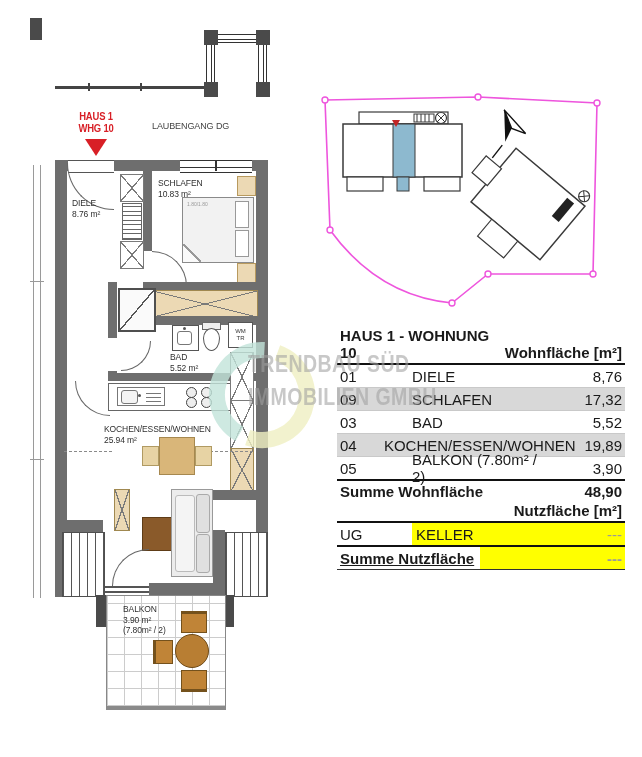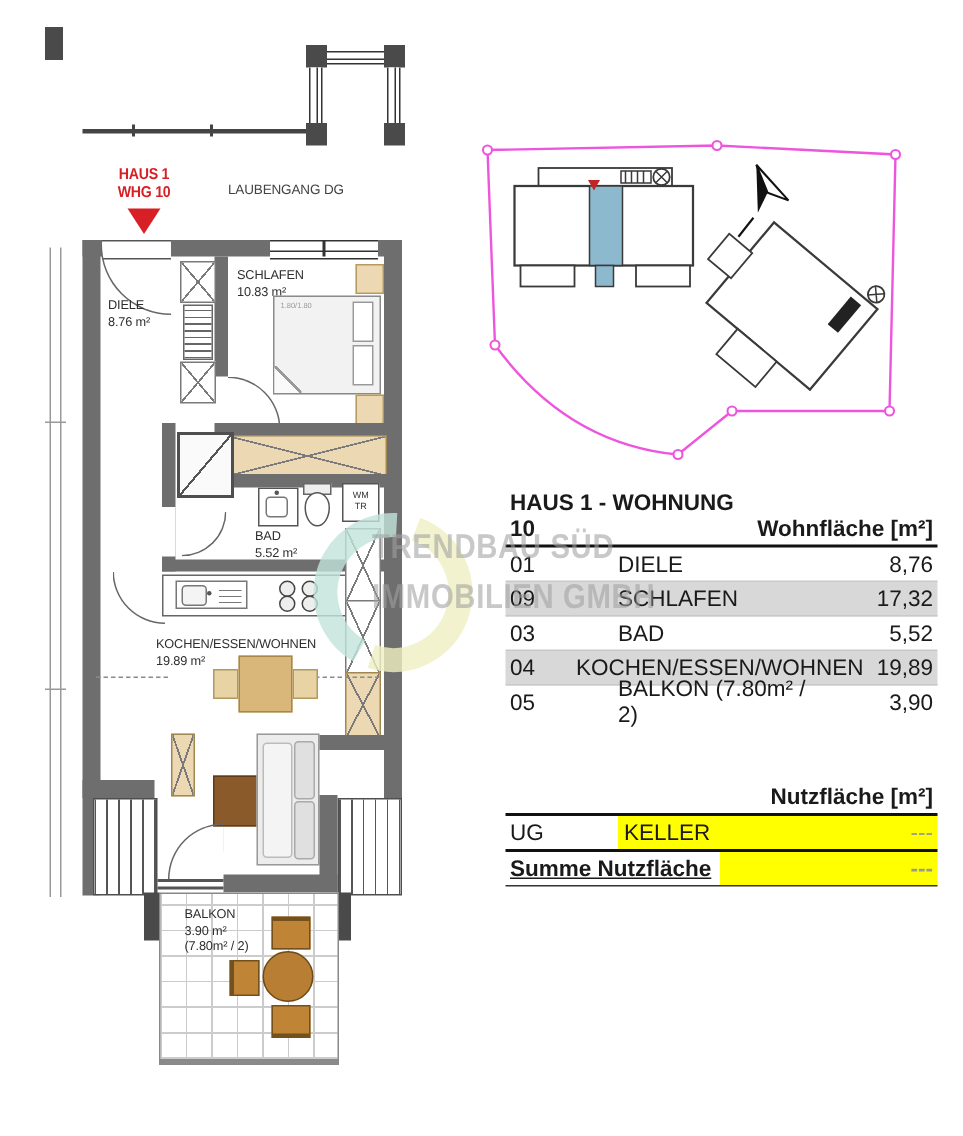--- a/index.html
+++ b/index.html
@@ -155,21 +155,21 @@
         <div class="burner" style="left:18px;top:11px;"></div>
       </div>
     </div>
 
     <div class="xbox" style="left:230px;top:352px;width:22px;height:48px;"></div>
     <div class="xbox" style="left:230px;top:400px;width:22px;height:48px;"></div>
     <div class="xbox xbeige" style="left:230px;top:448px;width:22px;height:42px;"></div>
 
     <div class="lbl" style="left:104px;top:424px;">
       <div>KOCHEN/ESSEN/WOHNEN</div>
-      <div>19.89 m²</div>
+      <div>25.94 m²</div>
     </div>
     <div class="dash" style="left:64px;top:451px;width:48px;"></div>
     <div class="dash" style="left:210px;top:451px;width:43px;"></div>
     <div class="abs" style="left:159px;top:437px;width:34px;height:36px;background:#d9b679;border:1px solid #a6884f;"></div>
     <div class="abs" style="left:142px;top:446px;width:15px;height:18px;background:#e7d3a4;border:1px solid #b09a62;"></div>
     <div class="abs" style="left:195px;top:446px;width:15px;height:18px;background:#e7d3a4;border:1px solid #b09a62;"></div>
     <div class="xbox xbeige" style="left:114px;top:489px;width:14px;height:40px;"></div>
     <div class="abs" style="left:142px;top:517px;width:28px;height:32px;background:#8a5a2a;border:1px solid #5e3c17;"></div>
     <div class="abs" style="left:171px;top:489px;width:40px;height:86px;border:1.5px solid #999;background:#ececec;">
       <div class="abs" style="left:24px;top:4px;width:12px;height:37px;border:1px solid #aaa;background:#e0e0e0;border-radius:3px;"></div>
@@ -269,23 +269,27 @@
     <div class="trow shaded">
       <div class="c-no">04</div>
       <div class="c-name">KOCHEN/ESSEN/WOHNEN</div>
       <div class="c-val">19,89</div>
     </div>
     <div class="trow" style="border-bottom:none;">
       <div class="c-no">05</div>
       <div class="c-name">BALKON (7.80m² / 2)</div>
       <div class="c-val">3,90</div>
     </div>
+    <div class="ttotal">
+      <div class="c-no" style="width:auto;flex:1;">Summe Wohnfläche</div>
+      <div class="c-val">48,90</div>
+    </div>
   </div>
 
-  <div class="tbl" style="left:337px;top:524px;width:288px;">
+  <div class="tbl" style="left:337px;top:503px;width:288px;">
     <div class="thead">
       <div style="flex:1;"></div>
       <div class="c-val" style="width:auto;">Nutzfläche [m²]</div>
     </div>
     <div class="trow" style="border-bottom:2px solid #111;">
       <div class="c-no">UG</div>
       <div class="c-name yellow" style="align-self:stretch;display:flex;align-items:center;">
         <span style="padding-left:4px;">KELLER</span>
       </div>
       <div class="c-val yellow" style="align-self:stretch;display:flex;align-items:center;justify-content:flex-end;">

